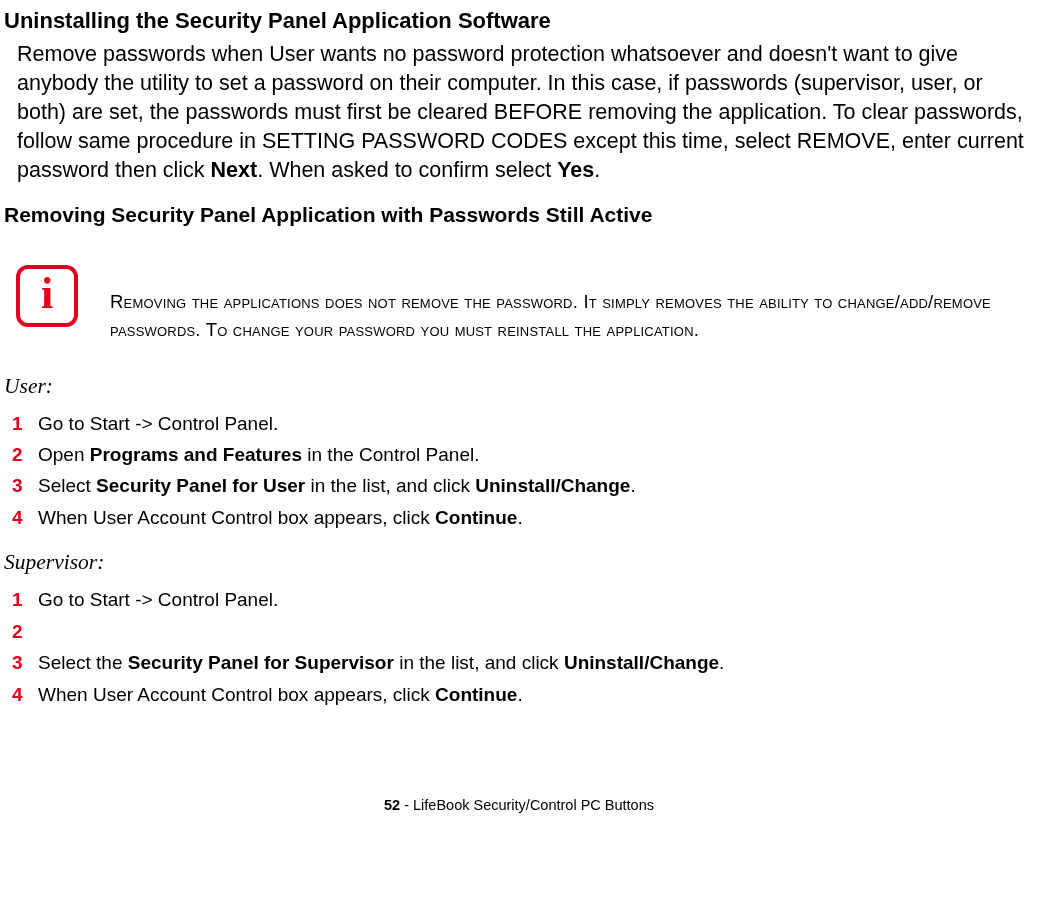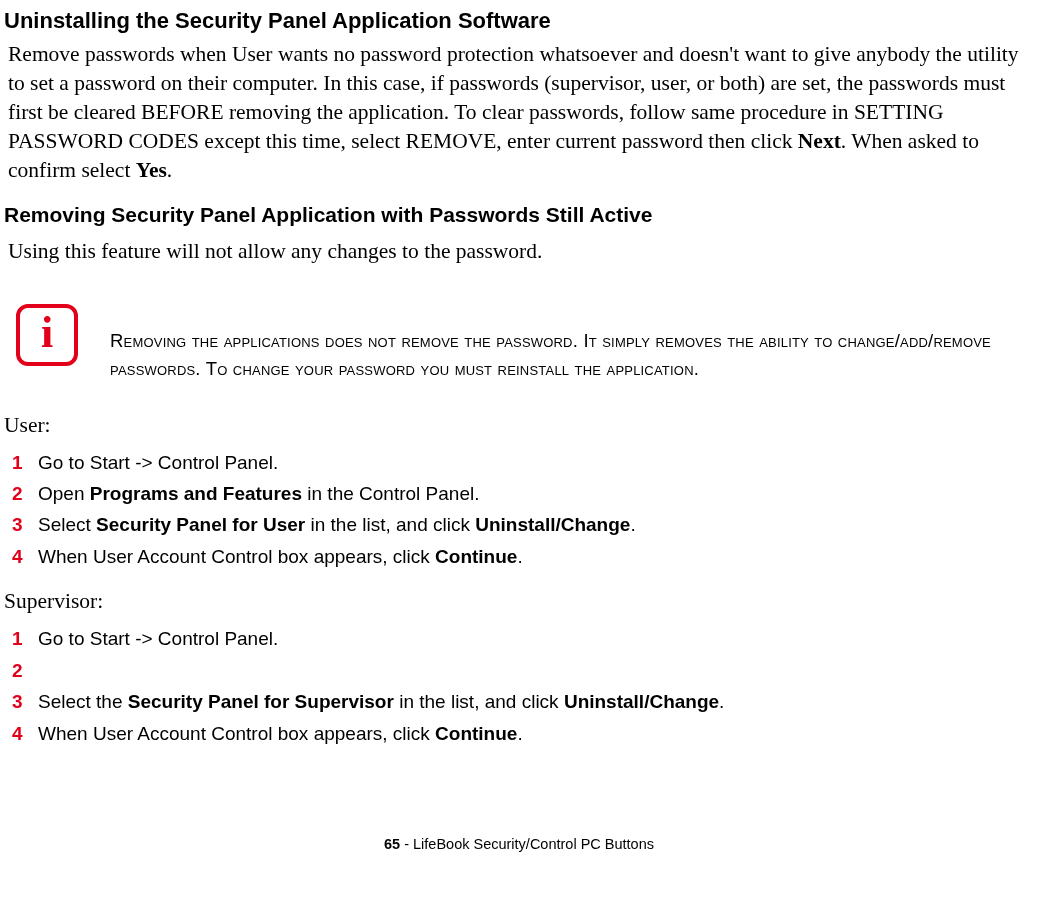--- a/index.html
+++ b/index.html
@@ -14,24 +14,24 @@
     padding: 8px 4px 20px 4px;
     width: 1030px;
   }
   .heading-bold {
     font-family: Arial, Helvetica, sans-serif;
     font-weight: bold;
     font-size: 22px;
     margin: 0 0 6px 0;
   }
   .body-serif {
-    font-family: Liberation Serif, serif;
+    font-family: Liberation Sans, sans-serif;
     font-size: 21.5px;
     line-height: 1.35;
-    margin: 0 0 14px 4px;
+    margin: 0 0 14px 13px;
   }
   .subheading-bold {
     font-family: Arial, Helvetica, sans-serif;
     font-weight: bold;
     font-size: 21px;
     margin: 18px 0 10px 0;
   }
   .info-callout {
     display: flex;
     align-items: flex-start;
@@ -63,20 +63,21 @@
     font-family: Arial, Helvetica, sans-serif;
     font-variant: small-caps;
     font-size: 18.5px;
     line-height: 1.5;
     letter-spacing: 0.2px;
     max-width: 900px;
     margin-top: 27px;
   }
   .italic-label {
     font-family: "Times New Roman", Times, serif;
+    font-style: italic;
     font-size: 21.5px;
     margin: 16px 0 10px 0;
   }
   .step-list {
     margin: 0 0 10px 0;
     padding: 0;
     list-style: none;
   }
   .step-list li {
     font-family: Arial, Helvetica, sans-serif;
@@ -113,21 +114,20 @@
 <div class="page">
 
   <div class="heading-bold">Uninstalling the Security Panel Application Software</div>
 
   <p class="body-serif">
     <span>Remove passwords when User wants no password protection whatsoever and doesn't want to give anybody the utility to set a password on their computer. In this case, if passwords (supervisor, user, or both) are set, the passwords must first be cleared BEFORE removing the application. To clear passwords, follow same procedure in SETTING PASSWORD CODES except this time, select REMOVE, enter current password then click </span><b>Next</b><span>. When asked to confirm select </span><b>Yes</b><span>.</span>
   </p>
 
   <div class="subheading-bold">Removing Security Panel Application with Passwords Still Active</div>
 
-  <p class="body-serif">Using this feature will not allow any changes to the password.</p>
 
   <div class="info-callout">
     <div class="info-icon-box">
       <span class="info-icon-letter">i</span>
     </div>
     <div class="info-text">Removing the applications does not remove the password. It simply removes the ability to change/add/remove passwords. To change your password you must reinstall the application.</div>
   </div>
 
   <div class="italic-label">User:</div>
 
@@ -178,16 +178,16 @@
     </li>
     <li>
       <span class="step-num">4</span>
       <span class="step-text">
         <span>When User Account Control box appears, click </span><b>Continue</b><span>.</span><b></b><span></span>
       </span>
     </li>
   </ol>
 
   <div class="footer">
-    <b>65</b><span> - </span><span>LifeBook Security/Control PC Buttons</span>
+    <b>52</b><span> - </span><span>LifeBook Security/Control PC Buttons</span>
   </div>
 
 </div>
 
 </body></html>

